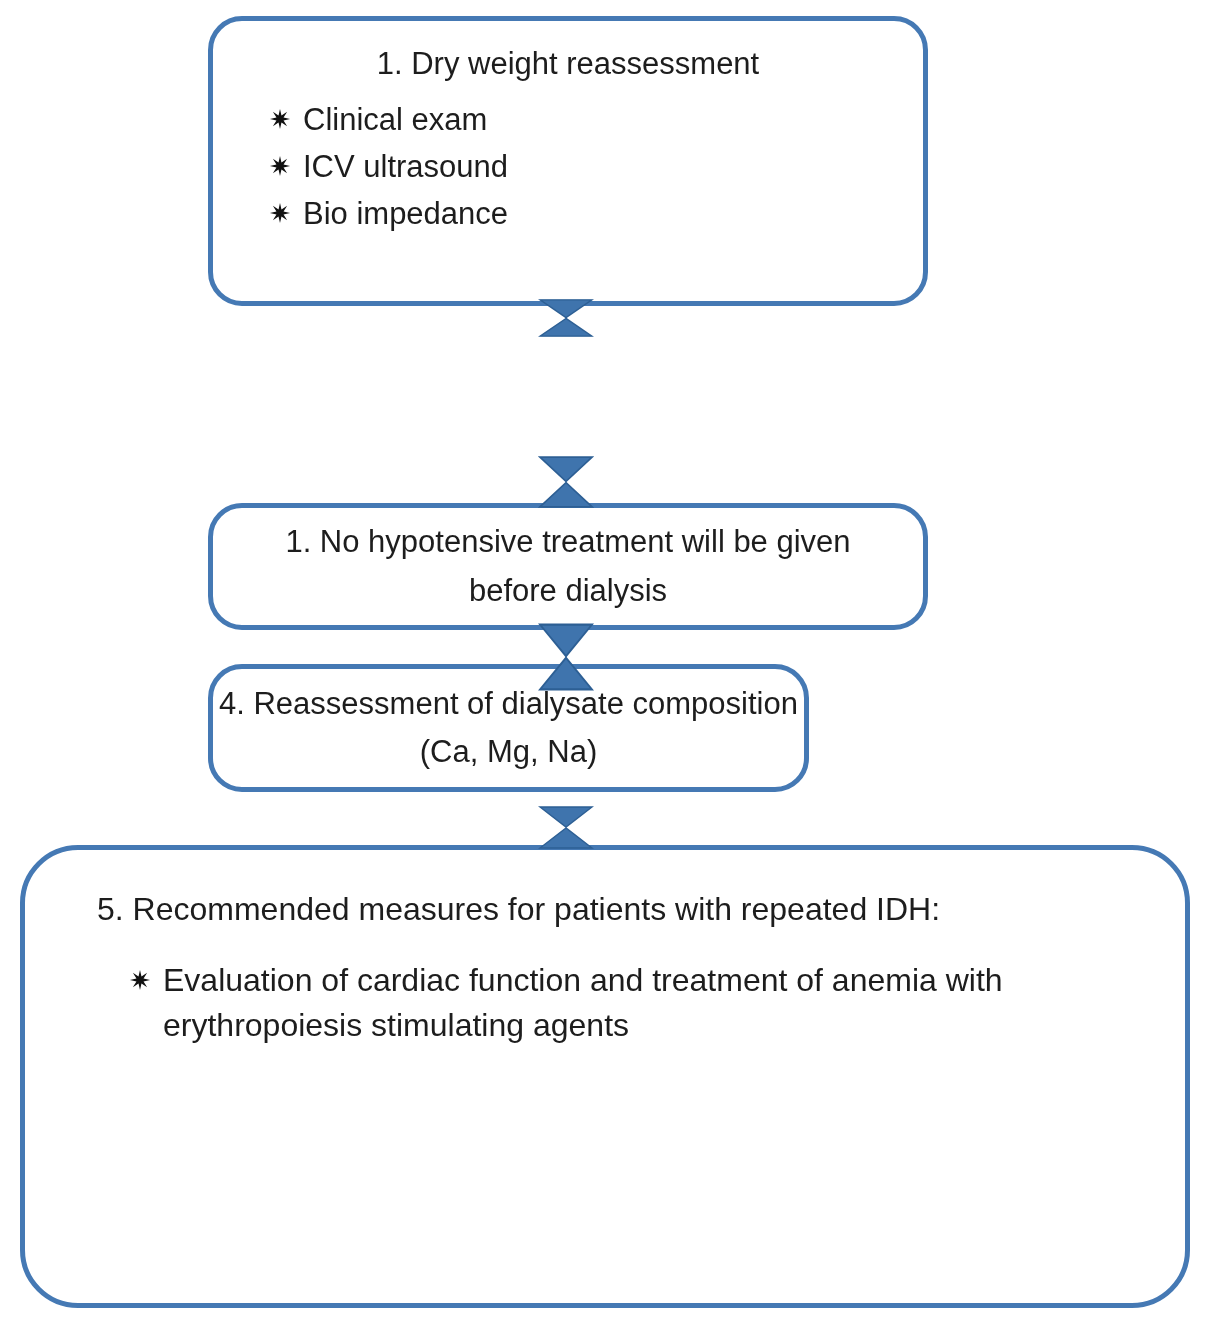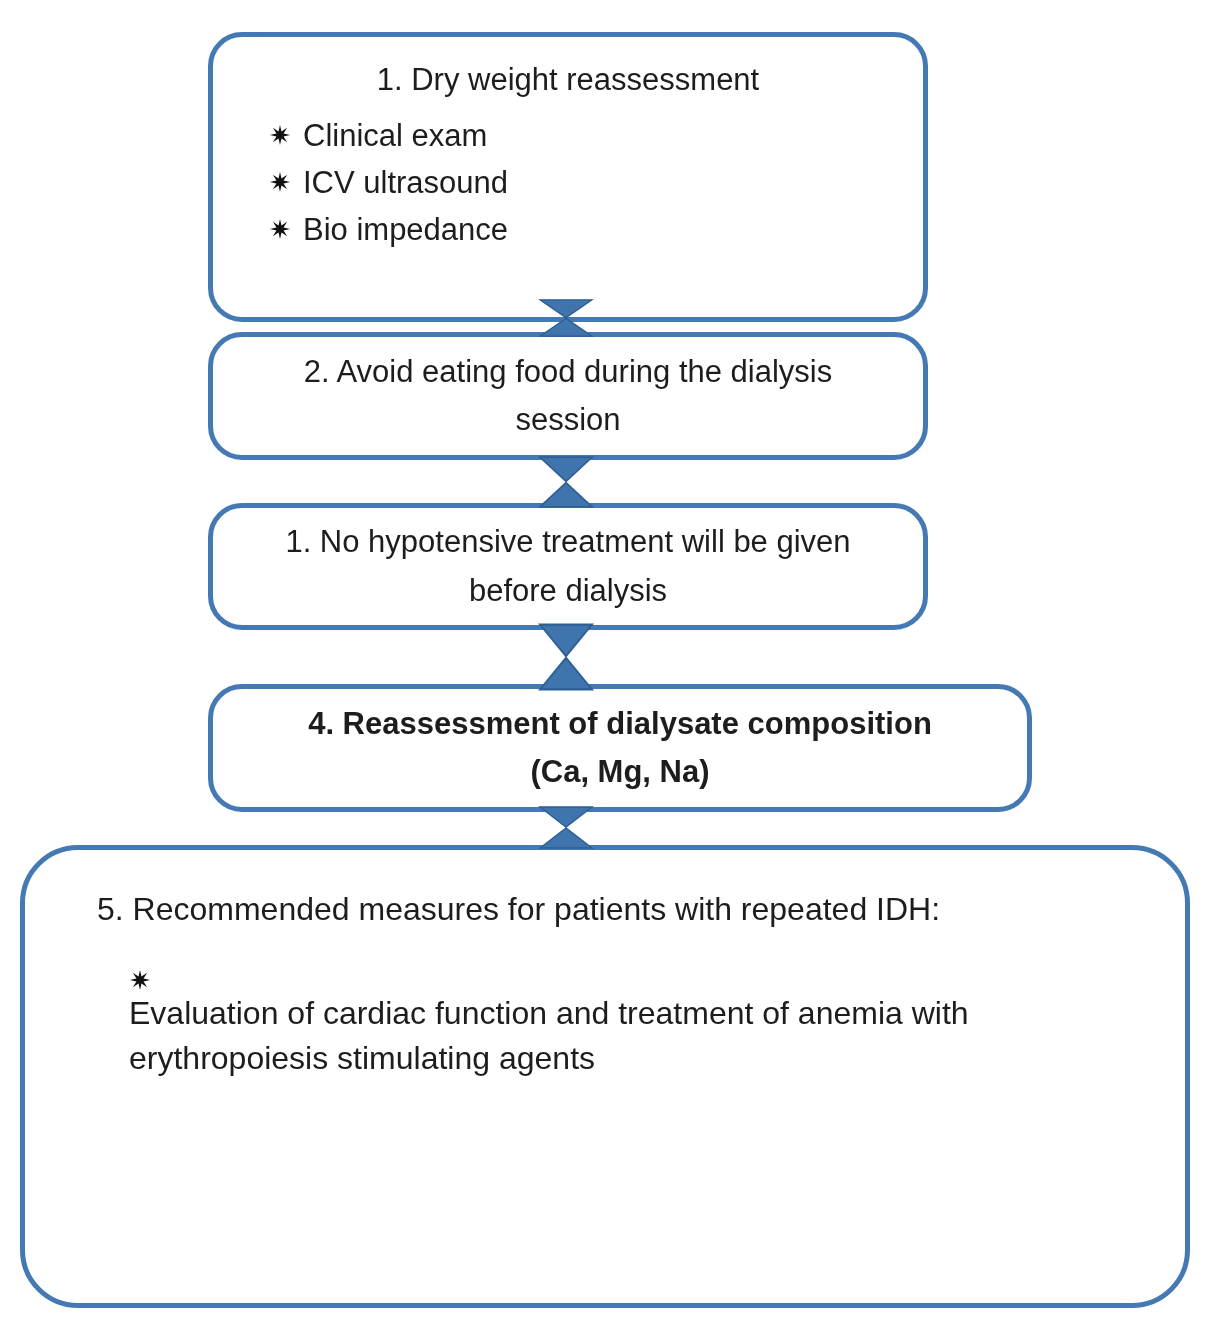--- a/index.html
+++ b/index.html
@@ -16,21 +16,21 @@
     color: #1d1d1d;
   }
   .flow-box {
     position: absolute;
     box-sizing: border-box;
     background: #ffffff;
     border: 5px solid #4579b4;
     border-radius: 34px;
   }
   
-  .box1 { left: 208px; top: 32px; width: 720px; height: 290px; }
+  .box1 { left: 208px; top: 16px; width: 720px; height: 290px; }
   .box1 .box-title {
     margin-top: 24px;
     text-align: center;
     font-size: 31px;
     line-height: 1.2;
   }
   .bullet-list {
     margin: 14px 0 0 8px;
     padding: 0 18px 0 48px;
     list-style: none;
@@ -55,21 +55,21 @@
     justify-content: center;
     text-align: center;
   }
   .center-box .box-title {
     font-size: 31px;
     line-height: 1.55;
     max-width: 640px;
   }
   .box2 { left: 208px; top: 332px; width: 720px; height: 128px; }
   .box3 { left: 208px; top: 503px; width: 720px; height: 127px; }
-  .box4 { left: 208px; top: 684px; width: 824px; height: 128px; font-weight: bold; }
+  .box4 { left: 208px; top: 664px; width: 601px; height: 128px; }
   
   .box5 {
     left: 20px; top: 845px; width: 1170px; height: 463px;
     border-radius: 58px;
     padding: 40px 55px 0 72px;
   }
   .box5 .box-title {
     font-size: 32px;
     line-height: 1.2;
     margin-bottom: 30px;
@@ -77,21 +77,20 @@
   .box5 .bullet-list {
     padding: 0;
     margin: 0 0 0 32px;
   }
   .box5 .bullet-item {
     display: flex;
     align-items: flex-start;
     font-size: 32px;
     line-height: 1.4;
     margin-bottom: 46px;
-    flex-direction: column;
   }
   .box5 .bullet-item .star { margin-top: 11px; }
   
   .connector {
     position: absolute;
     left: 538px;
     width: 56px;
     z-index: 3;
   }
   .connector svg { display: block; width: 100%; height: 100%; }
@@ -129,23 +128,20 @@
     </ul>
   </div>
 
   <div class="connector conn1">
     <svg viewBox="0 0 56 44" preserveAspectRatio="none">
       <polygon points="2,1 54,1 28,21.5" fill="#3f74ad" stroke="#2d5f94" stroke-width="1.5"></polygon>
       <polygon points="28,22.5 2,43 54,43" fill="#3f74ad" stroke="#2d5f94" stroke-width="1.5"></polygon>
     </svg>
   </div>
 
-  <div class="flow-box center-box box2">
-    <div class="box-title">2. Avoid eating food during the dialysis session</div>
-  </div>
 
   <div class="connector conn2">
     <svg viewBox="0 0 56 44" preserveAspectRatio="none">
       <polygon points="2,1 54,1 28,21.5" fill="#3f74ad" stroke="#2d5f94" stroke-width="1.5"></polygon>
       <polygon points="28,22.5 2,43 54,43" fill="#3f74ad" stroke="#2d5f94" stroke-width="1.5"></polygon>
     </svg>
   </div>
 
   <div class="flow-box center-box box3">
     <div class="box-title">1. No hypotensive treatment will be given before dialysis</div>

